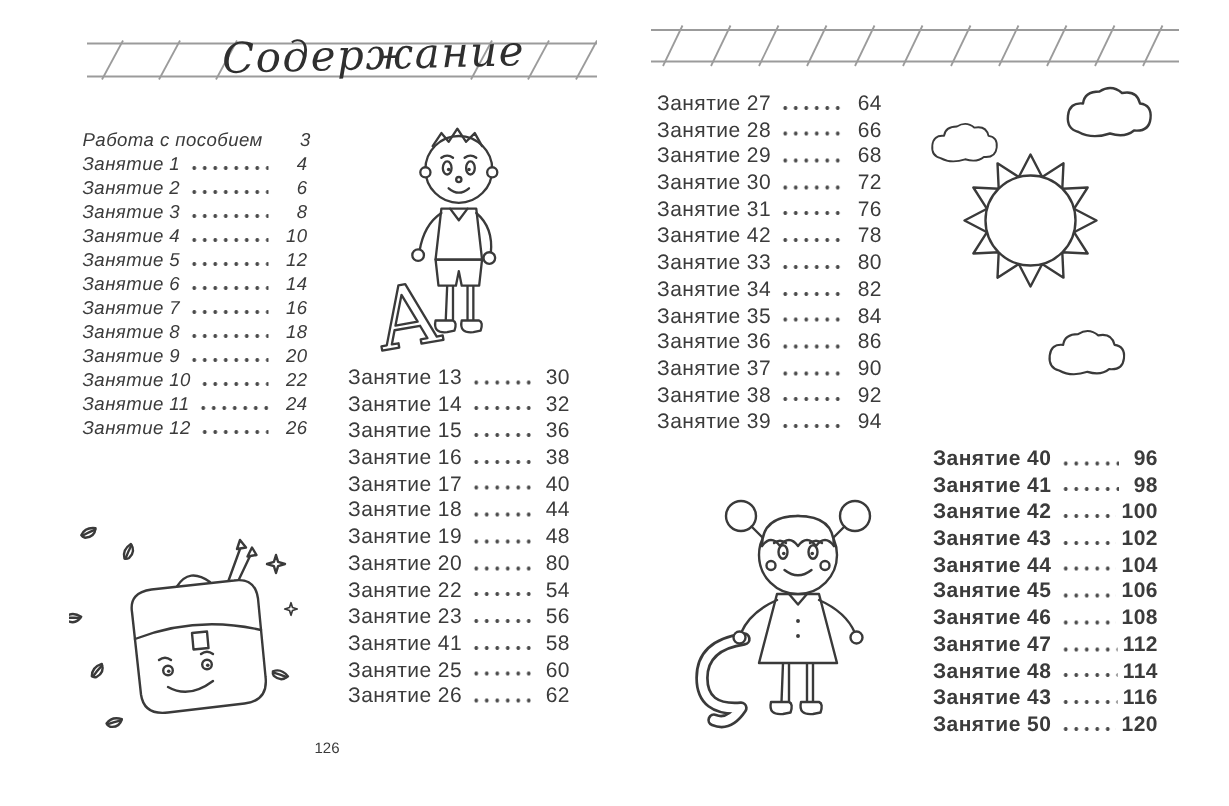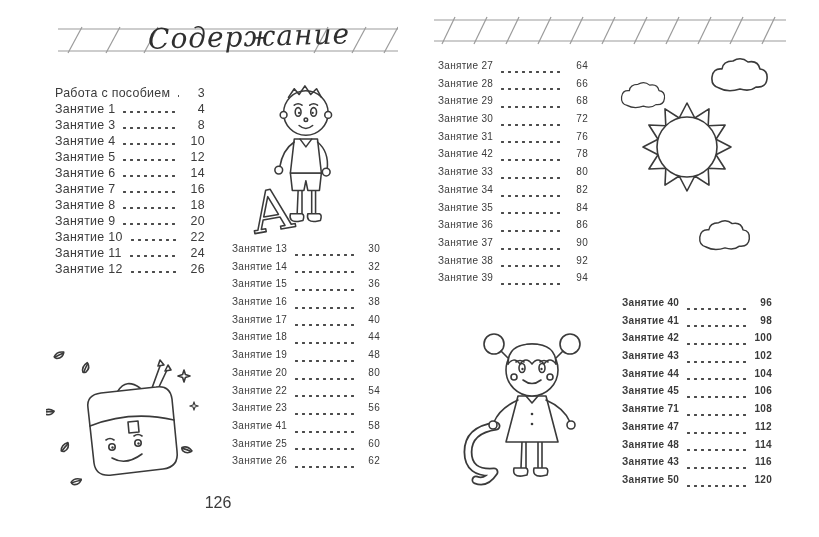--- a/index.html
+++ b/index.html
@@ -11,34 +11,34 @@
     position:absolute; left:148px; top:20px;
     font-family:"DejaVu Serif", serif; font-style:italic;
     font-size:28px; color:#2f2f2f; transform:rotate(-1.5deg);
     letter-spacing:1px; white-space:nowrap;
   }
 
   .rule-svg { position:absolute; }
 
   .toc-list { position:absolute; display:flex; flex-direction:column; }
   .toc-row { display:flex; align-items:baseline; color:#3b3b3b; }
-  .rows-sm .toc-row { height:16px; font-size:12.4px; }
-  .rows-lg .toc-row { height:17.7px; font-size:10px;justify-content:space-between; }
+  .rows-sm .toc-row { height:16px; font-size:12.4px;font-style:italic; }
+  .rows-lg .toc-row { height:17.7px; font-size:14px;justify-content:space-between; }
   .toc-label { white-space:nowrap; letter-spacing:0.3px; }
   .toc-leader {
     flex:1; align-self:stretch; margin:0 4px 0 6px;
     background-image: radial-gradient(circle, #4a4a4a 1.1px, transparent 1.45px);
     background-repeat: repeat-x;
     background-size: 7px 4px;
     background-position: left calc(100% - 4px);
   }
   .toc-page { white-space:nowrap; min-width:22px; text-align:right; letter-spacing:0.3px; }
 
   .folio { position:absolute; left:196px; top:494px; width:44px; text-align:center;
-           font-size:16px; color:#3b3b3b; }
+           font-size:10px; color:#3b3b3b; }
 
   .illus { position:absolute; }
 </style>
 </head>
 <body>
 
 <div class="sheet">
 
   <svg class="rule-svg" style="left:58px;top:20px;" width="340" height="36" viewBox="0 0 340 36">
     <g stroke="#9b9b9b" stroke-width="1.2" fill="none">
@@ -78,20 +78,25 @@
         <span class="toc-label">Работа с пособием</span>
         <span class="toc-leader"></span>
         <span class="toc-page">3</span>
       </div>
       <div class="toc-row">
         <span class="toc-label">Занятие 1</span>
         <span class="toc-leader"></span>
         <span class="toc-page">4</span>
       </div>
       <div class="toc-row">
+        <span class="toc-label">Занятие 2</span>
+        <span class="toc-leader"></span>
+        <span class="toc-page">6</span>
+      </div>
+      <div class="toc-row">
         <span class="toc-label">Занятие 3</span>
         <span class="toc-leader"></span>
         <span class="toc-page">8</span>
       </div>
       <div class="toc-row">
         <span class="toc-label">Занятие 4</span>
         <span class="toc-leader"></span>
         <span class="toc-page">10</span>
       </div>
       <div class="toc-row">
@@ -297,21 +302,21 @@
         <span class="toc-label">Занятие 44</span>
         <span class="toc-leader"></span>
         <span class="toc-page">104</span>
       </div>
       <div class="toc-row">
         <span class="toc-label">Занятие 45</span>
         <span class="toc-leader"></span>
         <span class="toc-page">106</span>
       </div>
       <div class="toc-row">
-        <span class="toc-label">Занятие 71</span>
+        <span class="toc-label">Занятие 46</span>
         <span class="toc-leader"></span>
         <span class="toc-page">108</span>
       </div>
       <div class="toc-row">
         <span class="toc-label">Занятие 47</span>
         <span class="toc-leader"></span>
         <span class="toc-page">112</span>
       </div>
       <div class="toc-row">
         <span class="toc-label">Занятие 48</span>

